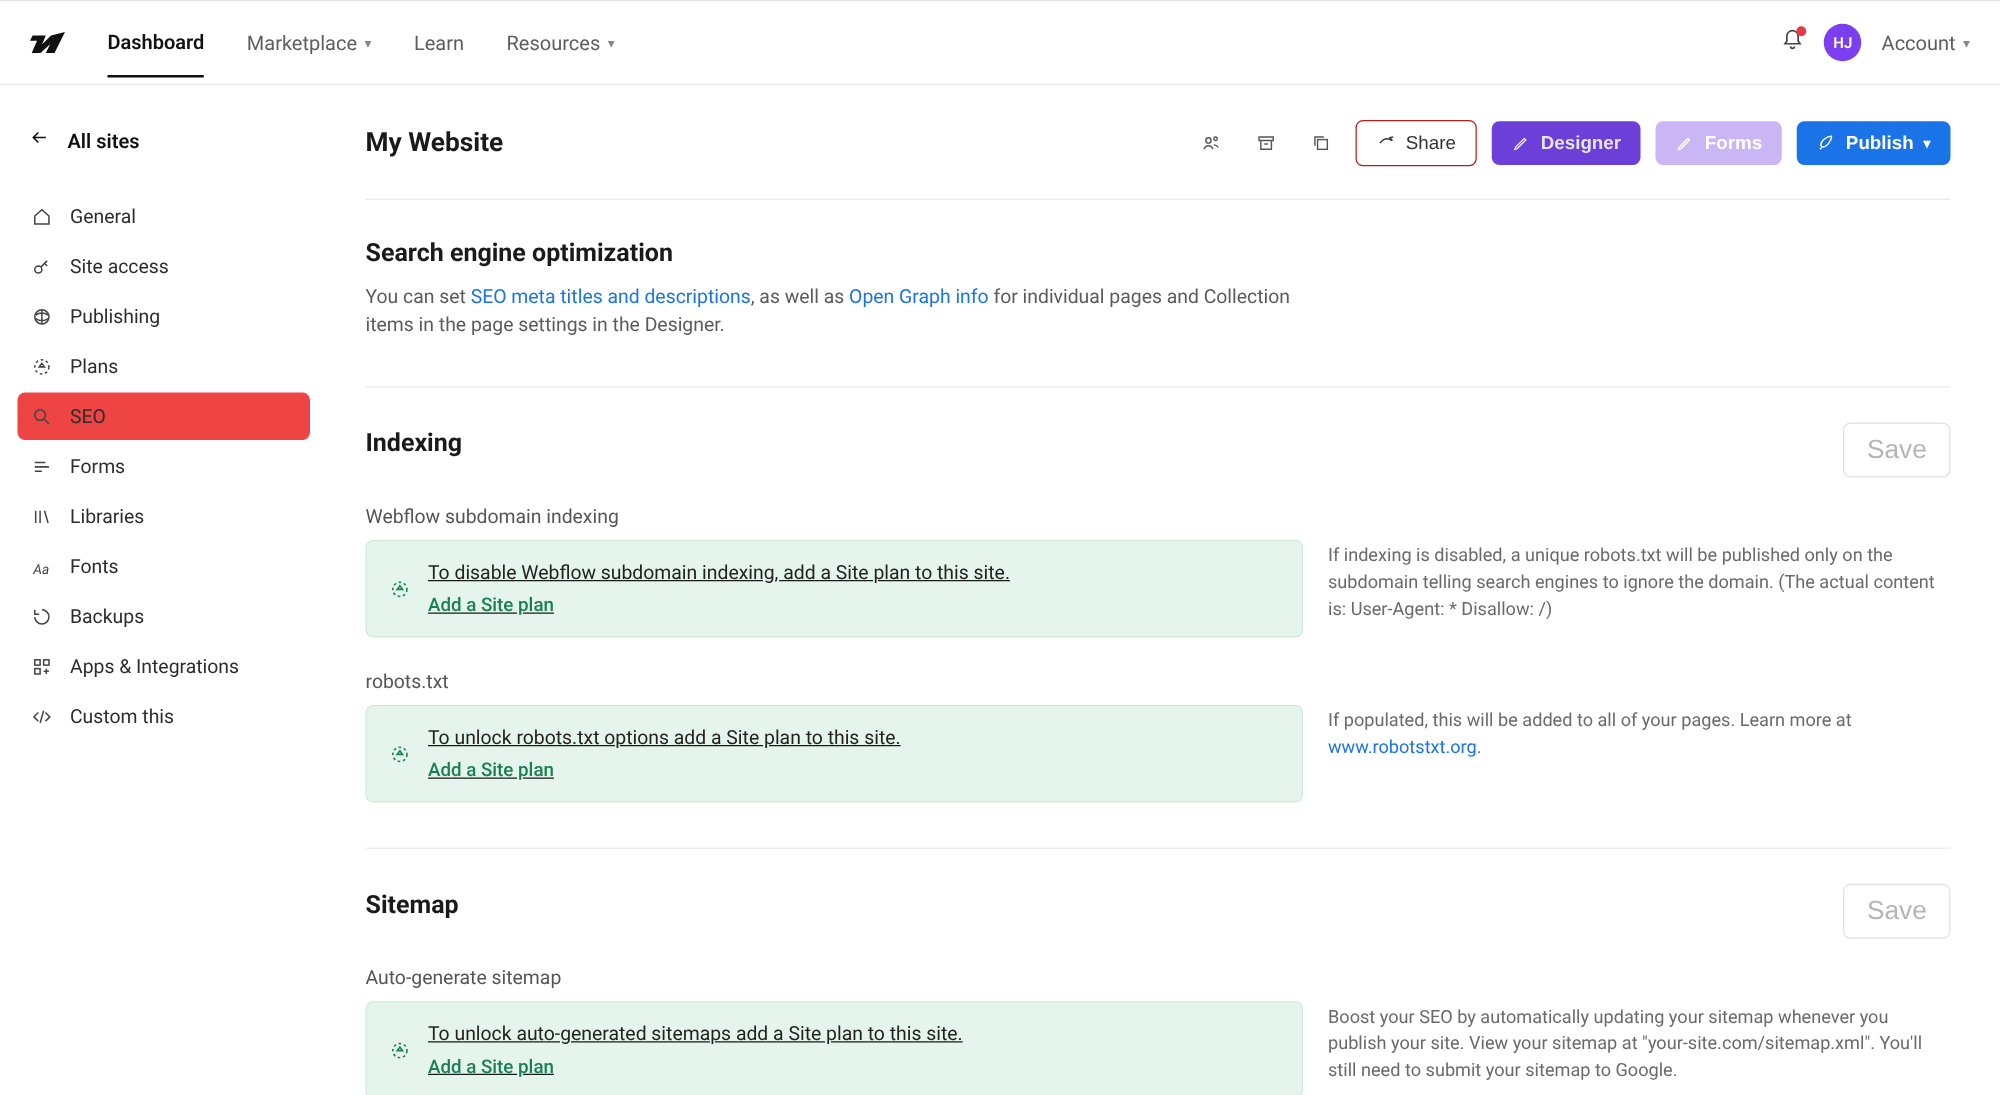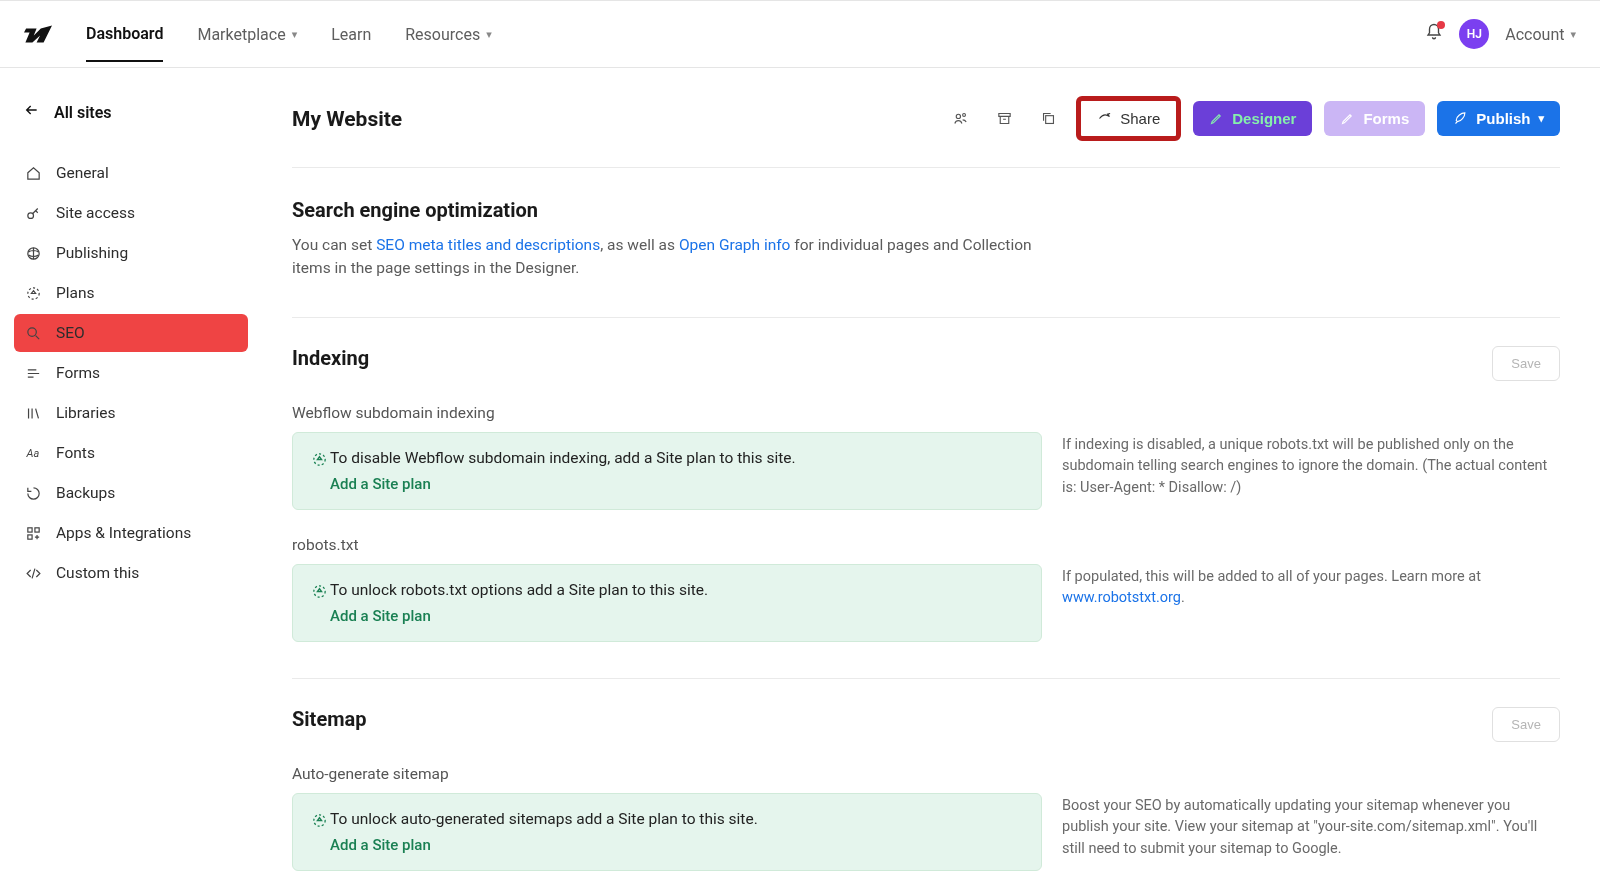--- a/index.html
+++ b/index.html
@@ -48,21 +48,21 @@
 .sidebar {
   width: 262px; flex-shrink: 0;
   padding: 26px 14px 0 14px;
 }
 .back-link {
   display: flex; align-items: center; gap: 14px;
   font-weight: 600; font-size: 16px; color: #111;
   padding: 8px 10px; margin-bottom: 24px; cursor: pointer;
 }
 .sb-item {
-  display: flex; align-items: center; gap: 14px;
+  display: flex; align-items: flex-end; gap: 14px;
   padding: 10px 10px; margin-bottom: 2px;
   border-radius: 6px; cursor: pointer;
   color: #2d2d2d; font-size: 15.5px;
 }
 .sb-item.selected { background: #ef4444; }
 .sb-icon { width: 18px; display: flex; justify-content: center; color: #444; }
 .sb-icon svg { width: 17px; height: 17px; stroke: currentColor; fill: none; stroke-width: 1.7; }
 
 .main {
   flex: 1; padding: 0 40px 0 30px; overflow-y: auto;
@@ -71,33 +71,33 @@
   display: flex; align-items: center; justify-content: space-between;
   padding: 28px 0 26px 0;
   border-bottom: 1px solid #eaeaea;
   margin-bottom: 30px;
 }
 .page-title { font-size: 21px; font-weight: 700; }
 .header-actions { display: flex; align-items: center; gap: 12px; }
 .icon-btn { width: 32px; height: 32px; display: flex; align-items: center; justify-content: center; color: #555; cursor: pointer; border-radius: 5px; }
 .icon-btn svg { width: 17px; height: 17px; stroke: currentColor; fill: none; stroke-width: 1.6; }
 .btn { display: inline-flex; align-items: center; gap: 8px; padding: 9px 16px; border-radius: 6px; font-size: 15px; cursor: pointer; border: none; }
-.btn-outline { background: #fff; border: 5px solid #b91c1c; color: #333; }
-.btn-purple { background: #6b3fd8; color: #86efac; font-weight: 600; }
+.btn-outline { background: #fff; border: 1px solid #b91c1c; color: #333; }
+.btn-purple { background: #6b3fd8; color: #e5e5e5; font-weight: 600; }
 .btn-purple-light { background: #cbb6f5; color: #fff; font-weight: 600; }
 .btn-blue { background: #1b73e8; color: #fff; font-weight: 600; text-align: center; }
 .btn svg { width: 15px; height: 15px; stroke: currentColor; fill: none; stroke-width: 1.8; }
 
 .section-title { font-size: 20px; font-weight: 700; margin-bottom: 12px; }
 .section-desc { color: #5b5b5b; font-size: 15.5px; line-height: 1.5; max-width: 740px; }
 .link-blue { color: #1b73e8; }
 .hr { border: none; border-top: 1px solid #eaeaea; margin: 36px 0 28px 0; }
 
 .section-head { display: flex; justify-content: space-between; align-items: center; margin-bottom: 22px; }
-.save-btn { background: #fff; border: 1px solid #e0e0e0; color: #b5b5b5; padding: 9px 18px; border-radius: 6px; font-size: 13px; cursor: pointer; }
+.save-btn { background: #fff; border: 1px solid #e0e0e0; color: #b5b5b5; padding: 9px 18px; border-radius: 6px; font-size: 21px; cursor: pointer; }
 
 .label { color: #555; font-size: 15.5px; margin-bottom: 10px; }
 
 .content-row { display: flex; gap: 20px; align-items: flex-start; }
 .content-left { flex: 0 0 750px; max-width: 750px; }
 .content-right { flex: 1; font-size: 14.5px; color: #6a6a6a; line-height: 1.5; padding-top: 2px; }
 
 .toggle-row { display: flex; align-items: center; gap: 18px; margin-bottom: 18px; }
 .toggle {
   width: 42px; height: 24px; border-radius: 12px; background: #84b4ff;
@@ -109,21 +109,21 @@
 }
 .toggle-label { color: #888; font-size: 15px; }
 .vline { width: 1px; height: 22px; background: #ddd; }
 .status-text { color: #333; font-size: 15.5px; }
 .status-text .enabled { font-weight: 700; }
 
 .callout {
   background: #e5f5ed; border: 1px solid #d0ead9;
   border-radius: 6px; padding: 16px 18px;
 }
-.callout-row { display: flex; gap: 2px; align-items: flex-start; }
+.callout-row { display: flex; gap: 14px; align-items: center; text-decoration: underline; }
 .callout svg.co-icon { width: 17px; height: 17px; stroke: #1a8053; fill: none; stroke-width: 1.8; flex-shrink: 0; margin-top: 2px; }
 .callout-body { flex: 1; }
 .callout-msg { color: #222; font-size: 15.5px; margin-bottom: 8px; }
 .callout-link { color: #1a8053; font-size: 15px; cursor: pointer; font-weight: 500; }
 
 .subblock { margin-top: 26px; }
 </style>
 </head>
 <body>
 

